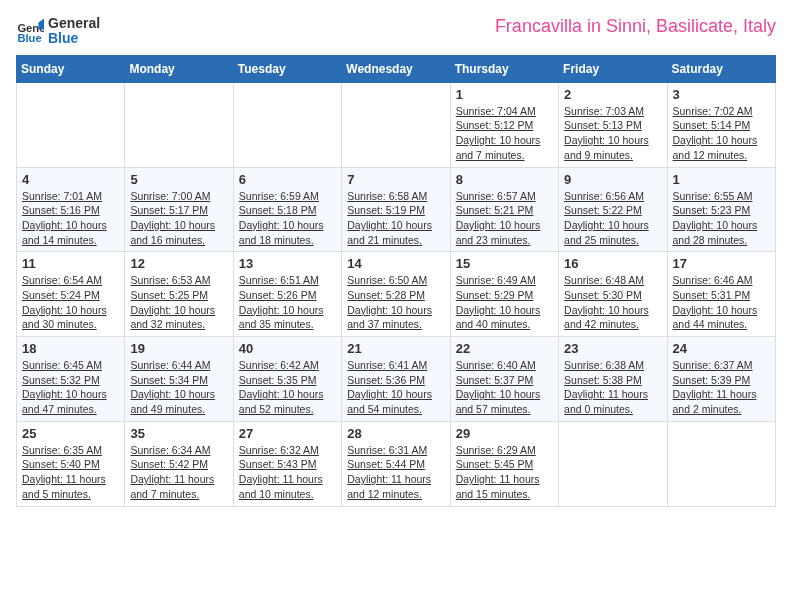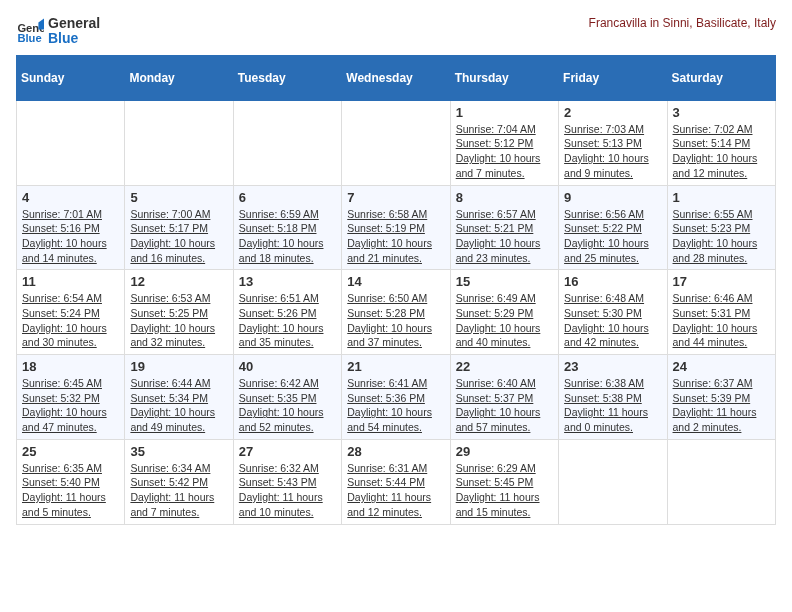--- a/index.html
+++ b/index.html
@@ -27,32 +27,32 @@
       line-height: 1.1;
     }
     .logo-general { font-size: 14px; color: #333; font-weight: bold; }
     .logo-blue { font-size: 14px; color: #1a6fc4; font-weight: bold; }
     .logo-icon {
       width: 28px;
       height: 28px;
     }
     .title-area { text-align: right; }
     .month-title { font-size: 32px; color: #333; font-weight: normal; }
-    .location-title { font-size: 12px; color: #7f1d1d; }
+    .location-title { font-size: 18px; color: #ec4899; }
 
     .calendar {
       width: 100%;
       border-collapse: collapse;
       border: 1px solid #ccc;
       font-size: 11px;
     }
     .calendar th {
       background: #2a6db5;
       color: #fff;
-      padding: 15px 4px;
+      padding: 6px 4px;
       text-align: left;
       font-size: 12px;
       font-weight: bold;
       border: 1px solid #2a6db5;
     }
     .calendar td {
       vertical-align: top;
       border: 1px solid #ddd;
       padding: 4px 5px;
       width: calc(100% / 7);

